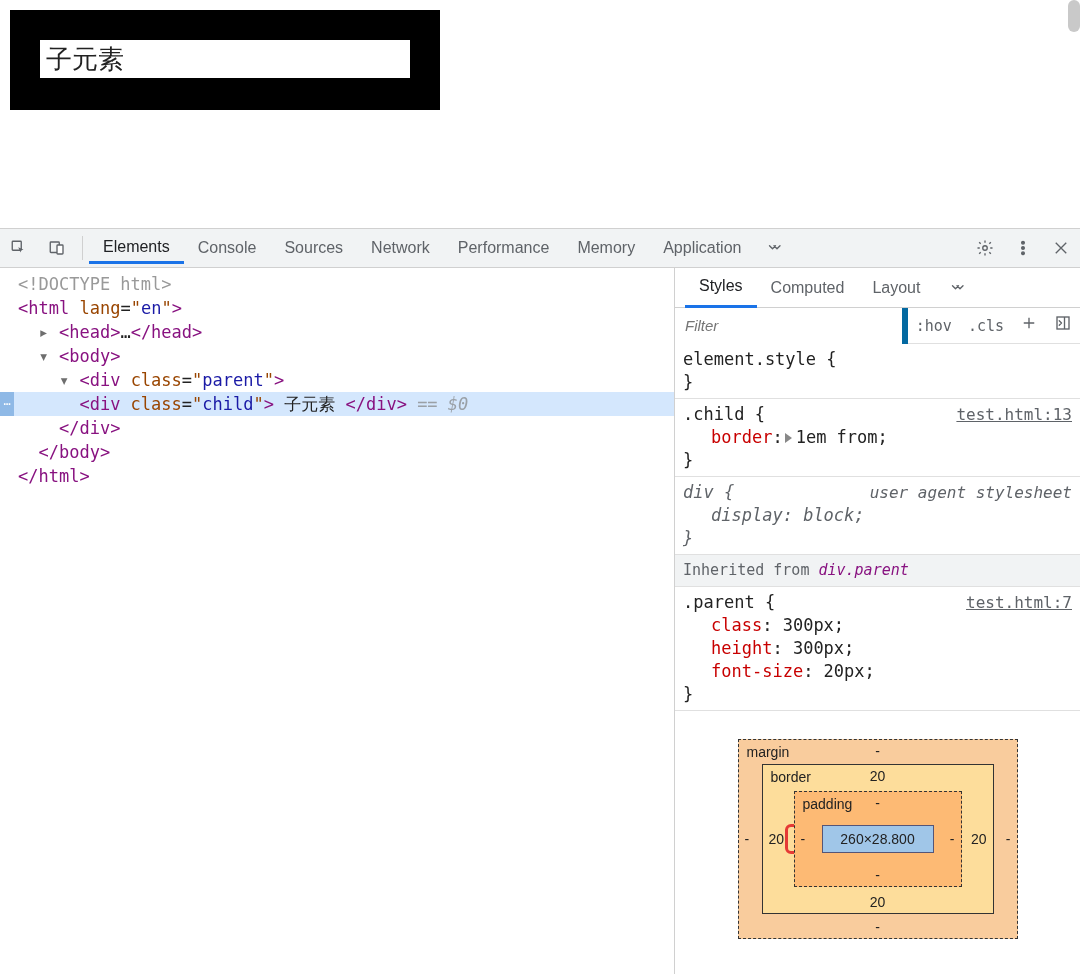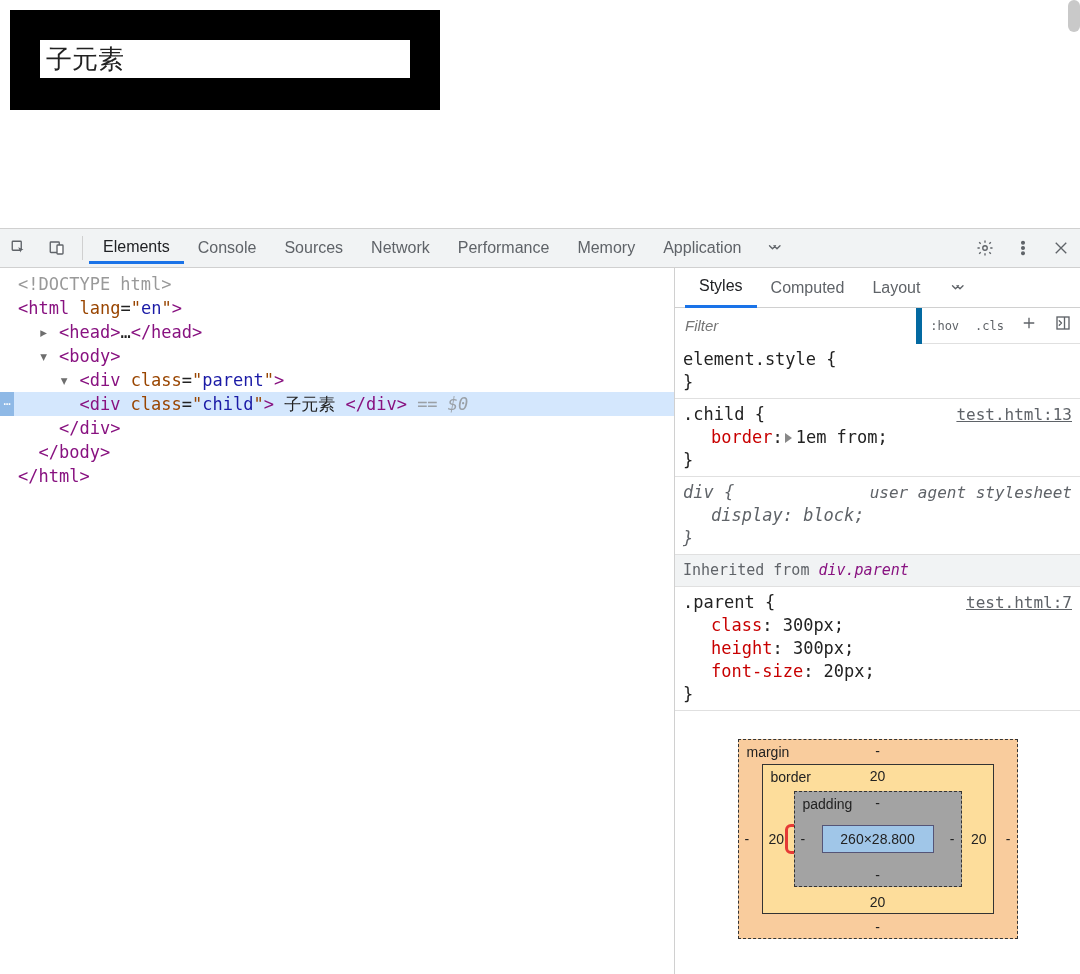--- a/index.html
+++ b/index.html
@@ -132,21 +132,21 @@
     font-size: 15px;
     outline: none;
     font-family: inherit;
     font-style: normal;
     color: #5f6368;
   }
   .filter-input::placeholder { font-style: italic; }
   .fb-btn {
     padding: 0 8px;
     font-family: Menlo, Consolas, monospace;
-    font-size: 12px;
+    font-size: 15px;
     color: #5f6368;
   }
   .fb-btn.small { font-family: inherit; font-size: 18px; }
 
   .rules {
     font-family: Menlo, Consolas, monospace;
     font-size: 17px;
     line-height: 23px;
   }
   .rule-block {
@@ -198,21 +198,21 @@
     font-size: 14px;
     text-align: center;
   }
   .bm-layer {
     position: relative;
     border: 1.5px dashed #333;
     display: flex; align-items: center; justify-content: center;
   }
   .bm-margin { background: #f9cc9d; width: 280px; height: 200px; }
   .bm-border { background: #fddd9b; width: 232px; height: 150px; border-style: solid; }
-  .bm-padding { background: #a3a3a3; width: 168px; height: 96px; }
+  .bm-padding { background: #fdba74; width: 168px; height: 96px; }
   .bm-content {
     background: #a0c6e8;
     border: 1px solid #557;
     width: 112px; height: 28px;
     font-size: 14px;
     display: flex; align-items: center; justify-content: center;
   }
   .bm-label {
     position: absolute;
     top: 4px; left: 8px;

